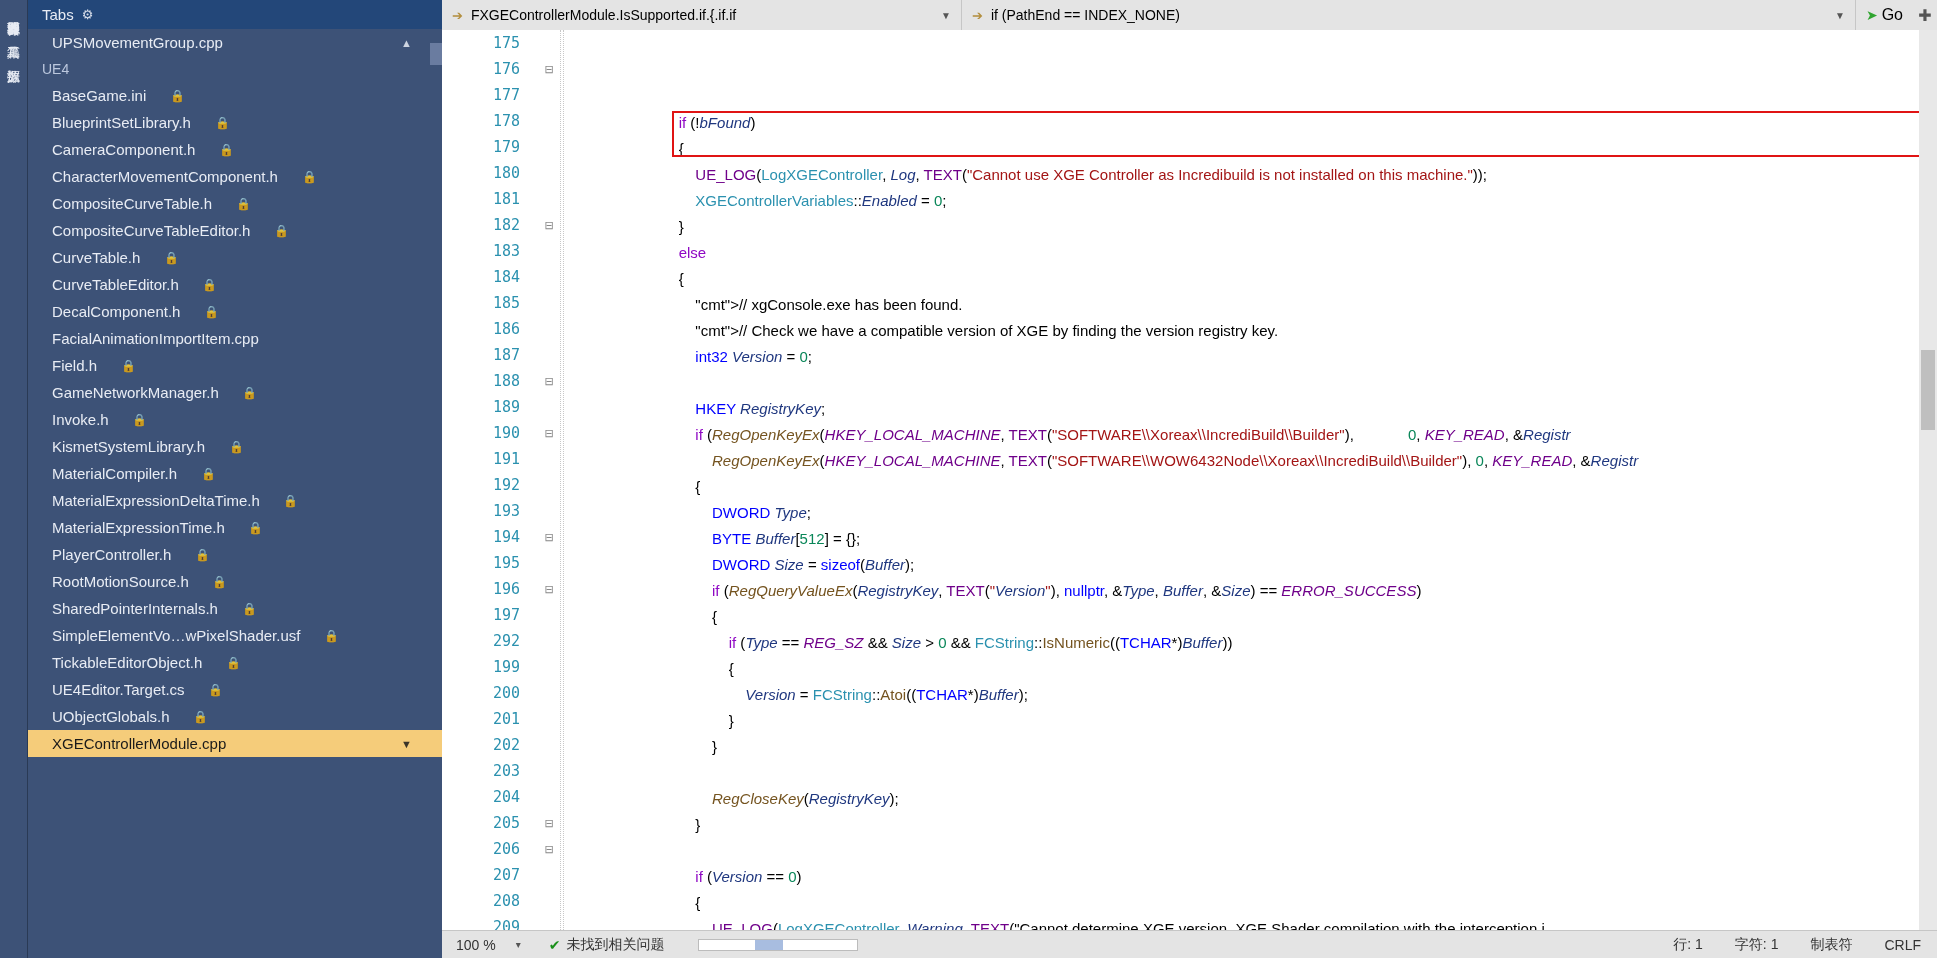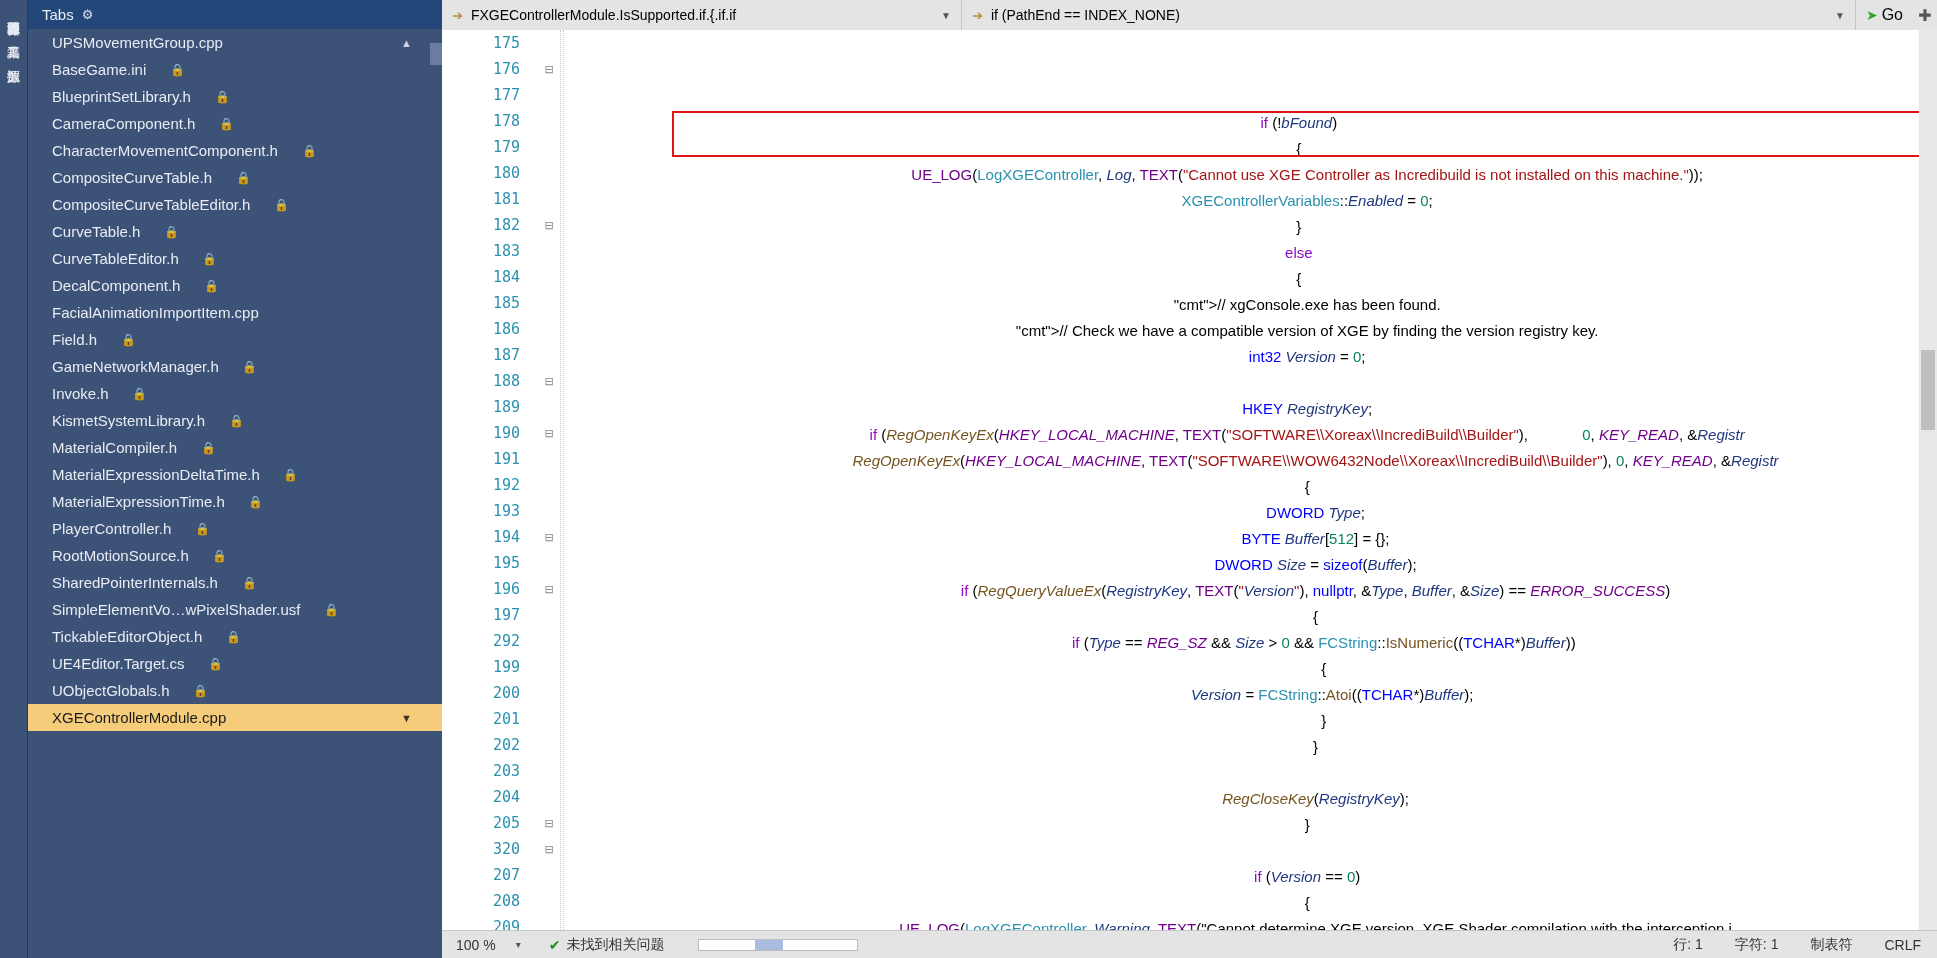--- a/index.html
+++ b/index.html
@@ -29,21 +29,21 @@
 .nav-go { padding: 0 10px; display: flex; align-items: center; gap: 4px; }
 .nav-go .go-arrow { color: #2fa52f; font-size: 14px; }
 .nav-extra { width: 24px; display:flex; align-items:center; justify-content:center; color:#555; }
 
 .editor-wrap { flex: 1; display: flex; overflow: hidden; }
 .gutter { width: 96px; background: #fff; border-right: none; }
 .gutter .ln { height: 26px; line-height: 26px; text-align: right; padding-right: 18px; color: #2b91af; font-family: Consolas, monospace; font-size: 15px; }
 .fold-col { width: 22px; }
 .fold-col .fold { height: 26px; display:flex; align-items:center; justify-content:center; color:#888; font-size:11px; }
 .guide-col { width: 4px; border-left: 1px dotted #c8c8c8; border-right: 1px dotted #c8c8c8; }
-.code { flex: 1; font-family: Consolas, monospace; font-size: 15px; position: relative; overflow: hidden; white-space: pre; text-align: center; }
+.code { flex: 1; font-family: Consolas, monospace; font-size: 15px; position: relative; overflow: hidden; white-space: pre; }
 .code .row { height: 26px; line-height: 26px; padding-left: 48px; }
 .highlight-box { position: absolute; left: 108px; top: 81px; width: 1364px; height: 46px; border: 2px solid #e01414; pointer-events: none; }
 
 .kw { color: #0000ff; }
 .ctrl { color: #8f08c4; }
 .str { color: #a31515; }
 .type { color: #2b91af; }
 .num { color: #098658; }
 .paramname { color: #1f377f; font-style: italic; }
 .macro { color: #6f008a; }
@@ -78,20 +78,21 @@
     <span>Tabs</span>
     <span class="gear">⚙</span>
   </div>
   <div class="file-list">
     <div class="sidebar-scroll"></div>
     <div id="flist">
         <div class="file-item">
           <span>UPSMovementGroup.cpp</span>
           <span class="expand">▲</span>
         </div>
+        <div class="category-label">UE4</div>
         <div class="file-item">
           <span>BaseGame.ini</span>
           <span class="lock">🔒</span>
         </div>
         <div class="file-item">
           <span>BlueprintSetLibrary.h</span>
           <span class="lock">🔒</span>
         </div>
         <div class="file-item">
           <span>CameraComponent.h</span>
@@ -234,21 +235,21 @@
         <div class="ln">196</div>
         <div class="ln">197</div>
         <div class="ln">292</div>
         <div class="ln">199</div>
         <div class="ln">200</div>
         <div class="ln">201</div>
         <div class="ln">202</div>
         <div class="ln">203</div>
         <div class="ln">204</div>
         <div class="ln">205</div>
-        <div class="ln">320</div>
+        <div class="ln">206</div>
         <div class="ln">207</div>
         <div class="ln">208</div>
         <div class="ln">209</div>
       </div>
     <div class="fold-col" id="foldcol">
         <div class="fold"></div>
         <div class="fold">⊟</div>
         <div class="fold"></div>
         <div class="fold"></div>
         <div class="fold"></div>

